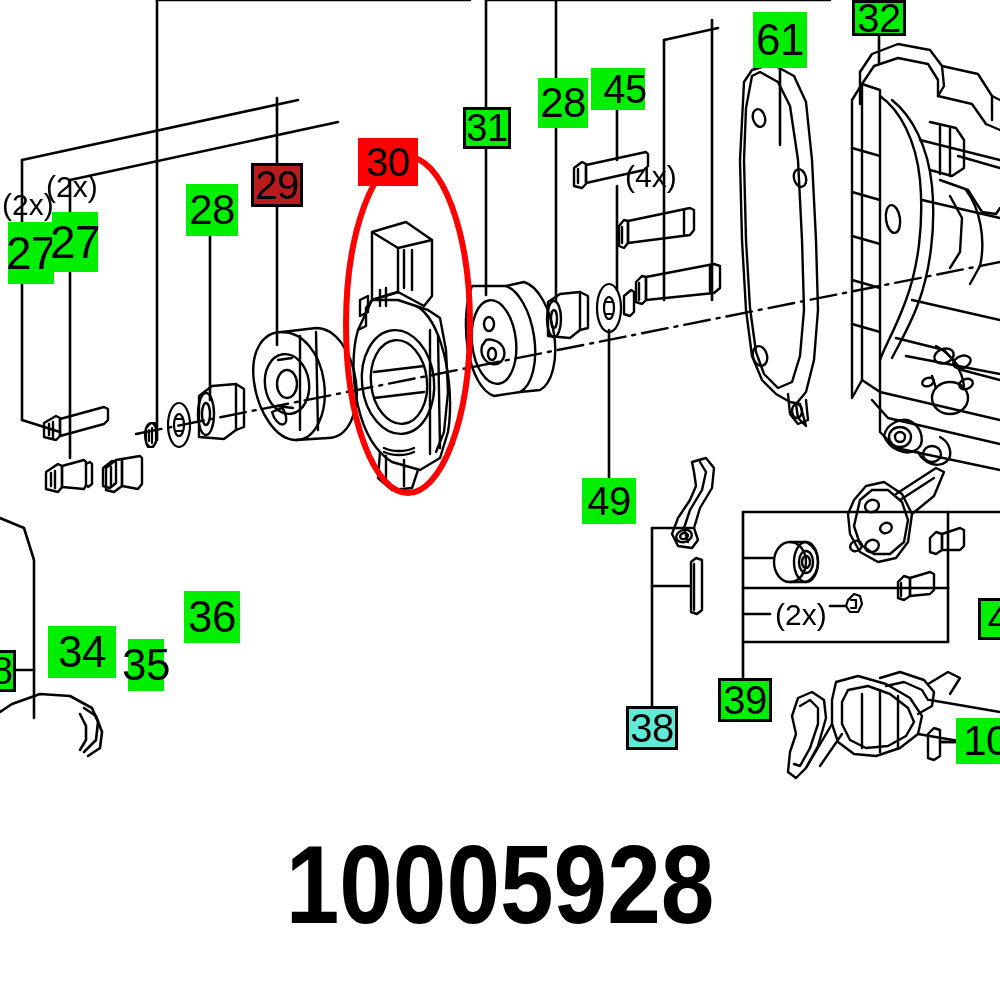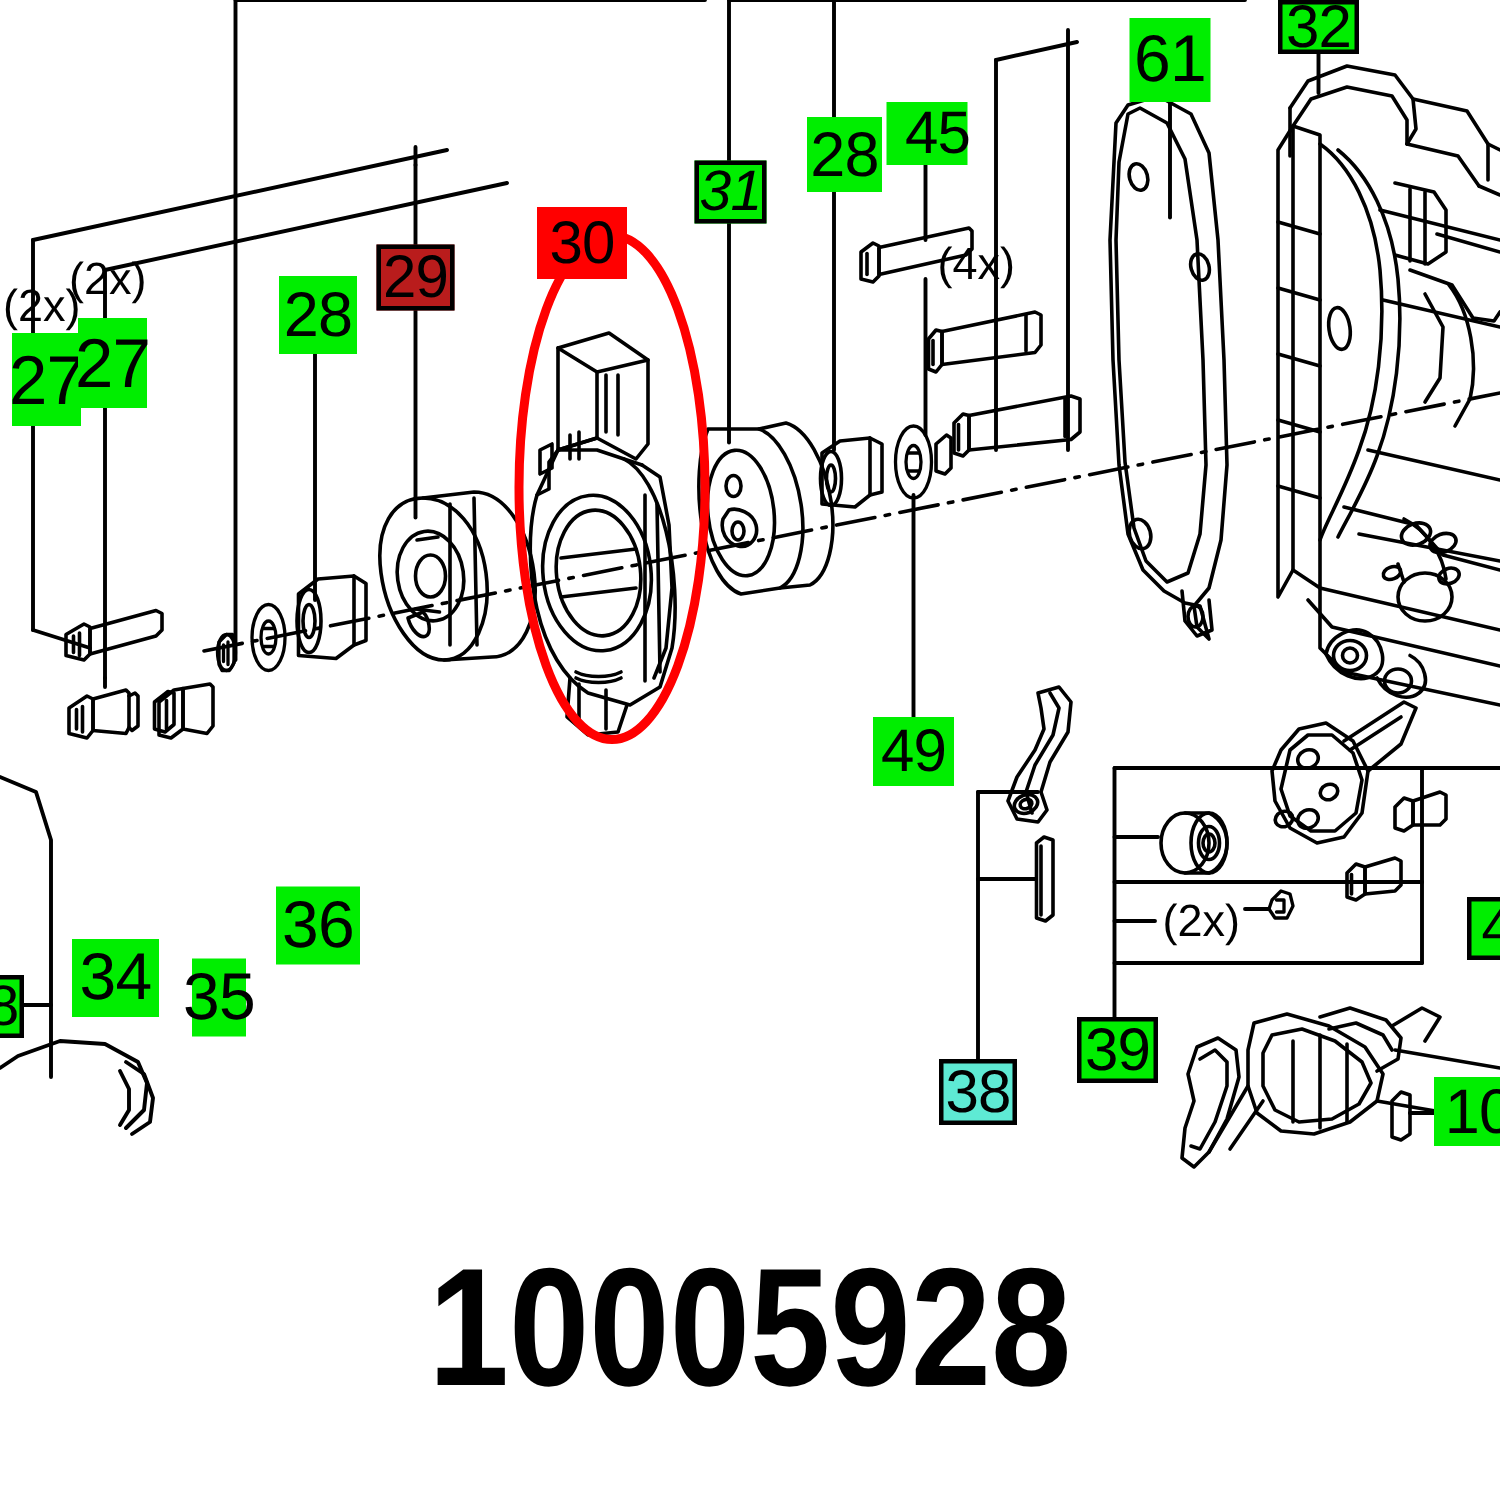--- a/index.html
+++ b/index.html
@@ -379,36 +379,36 @@
       </div>
       <div class="callout" style="left: 186px; top: 184px; width: 52px; height: 52px; font-size: 42px; background: rgb(0, 238, 0);">
         <span>28</span>
       </div>
       <div class="callout boxed" style="left: 251px; top: 163px; width: 52px; height: 44px; font-size: 40px; background: #b91c1c;">
         <span>29</span>
       </div>
       <div class="callout red" style="left: 358px; top: 138px; width: 60px; height: 48px; font-size: 40px; background: rgb(255, 0, 0);">
         <span>30</span>
       </div>
-      <div class="callout boxed" style="left: 463px; top: 107px; width: 48px; height: 42px; font-size: 38px; background: rgb(0, 238, 0); font-style: italic;">
+      <div class="callout boxed" style="left: 463px; top: 107px; width: 48px; height: 42px; font-size: 38px; background: rgb(0, 238, 0);">
         <span>31</span>
       </div>
       <div class="callout" style="left: 538px; top: 78px; width: 50px; height: 50px; font-size: 42px; background: rgb(0, 238, 0);">
         <span>28</span>
       </div>
       <div class="callout" style="left: 591px; top: 68px; width: 54px; height: 42px; font-size: 40px; background: rgb(0, 238, 0); padding-left: 14px;">
         <span>45</span>
       </div>
       <div class="callout" style="left: 753px; top: 12px; width: 54px; height: 56px; font-size: 44px; background: rgb(0, 238, 0);">
         <span>61</span>
       </div>
       <div class="callout boxed" style="left: 852px; top: 0px; width: 54px; height: 36px; font-size: 40px; background: rgb(0, 238, 0);">
         <span>32</span>
       </div>
-      <div class="callout" style="left: 48px; top: 626px; width: 58px; height: 52px; font-size: 44px; background: rgb(0, 238, 0);">
+      <div class="callout" style="left: 48px; top: 626px; width: 68px; height: 52px; font-size: 44px; background: rgb(0, 238, 0);">
         <span>34</span>
       </div>
       <div class="callout" style="left: 128px; top: 607px; width: 36px; height: 52px; font-size: 44px; background: rgb(0, 238, 0); margin-top: 32px;">
         <span>35</span>
       </div>
       <div class="callout" style="left: 184px; top: 591px; width: 56px; height: 52px; font-size: 44px; background: rgb(0, 238, 0);">
         <span>36</span>
       </div>
       <div class="callout" style="left: 582px; top: 478px; width: 54px; height: 46px; font-size: 40px; background: rgb(0, 238, 0);">
         <span>49</span>

